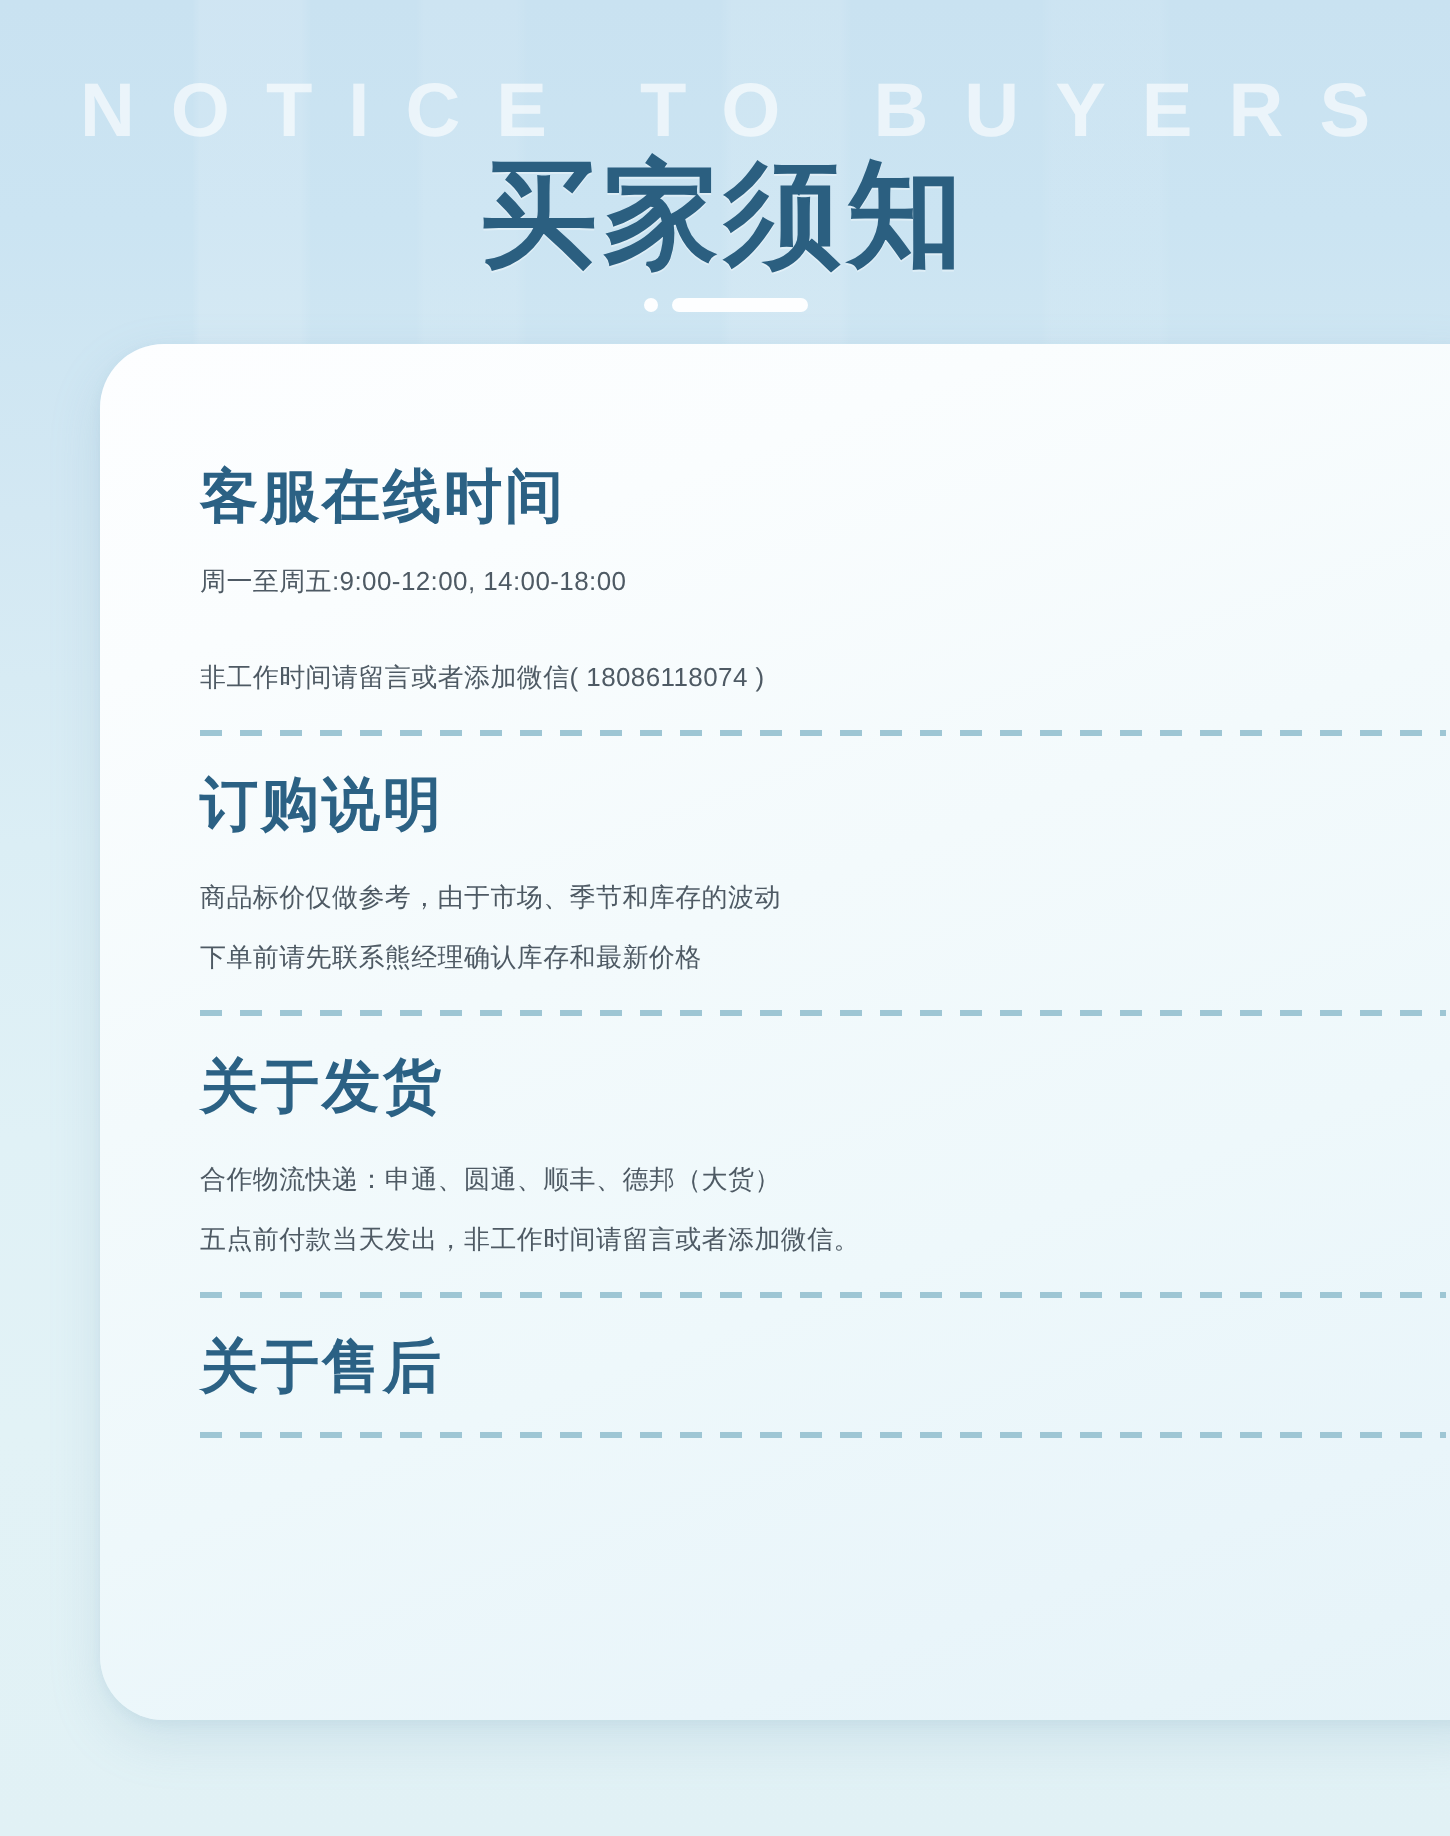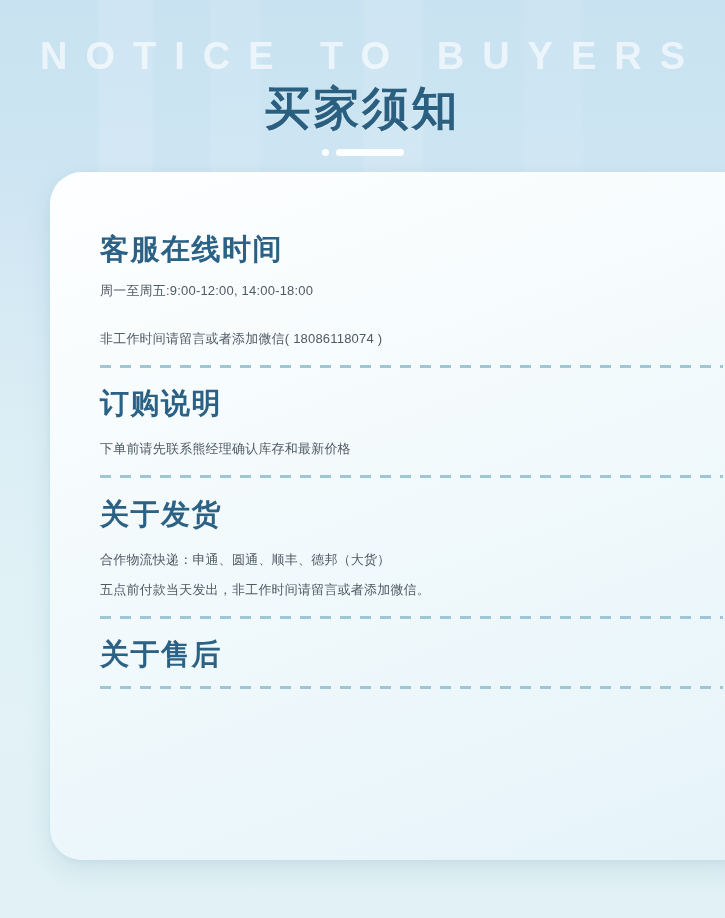--- a/index.html
+++ b/index.html
@@ -73,21 +73,21 @@
     color:rgba(255,255,255,.62);
     line-height:44px;
     white-space:nowrap;
   }
 
   .main-title {
     position:absolute;
     left:0; top:80px;
     width:725px;
     text-align:center;
-    font-size:46px;
+    font-size:58px;
     font-weight:700;
     letter-spacing:3px;
     color:#2b5f80;
     line-height:56px;
     text-shadow:0 1px 0 rgba(255,255,255,.35);
   }
 
   .title-deco {
     position:absolute;
     left:0; top:149px;
@@ -206,20 +206,21 @@
         <div class="section-body">
           <div class="body-line">周一至周五:9:00-12:00, 14:00-18:00</div>
           <div class="body-line spaced">非工作时间请留言或者添加微信( 18086118074 )</div>
         </div>
         <div class="divider"></div>
       </div>
 
       <div class="section sec-2">
         <div class="section-heading">订购说明</div>
         <div class="section-body">
+          <div class="body-line">商品标价仅做参考，由于市场、季节和库存的波动</div>
           <div class="body-line">下单前请先联系熊经理确认库存和最新价格</div>
         </div>
         <div class="divider"></div>
       </div>
 
       <div class="section sec-3">
         <div class="section-heading">关于发货</div>
         <div class="section-body">
           <div class="body-line">合作物流快递：申通、圆通、顺丰、德邦（大货）</div>
           <div class="body-line">五点前付款当天发出，非工作时间请留言或者添加微信。</div>

